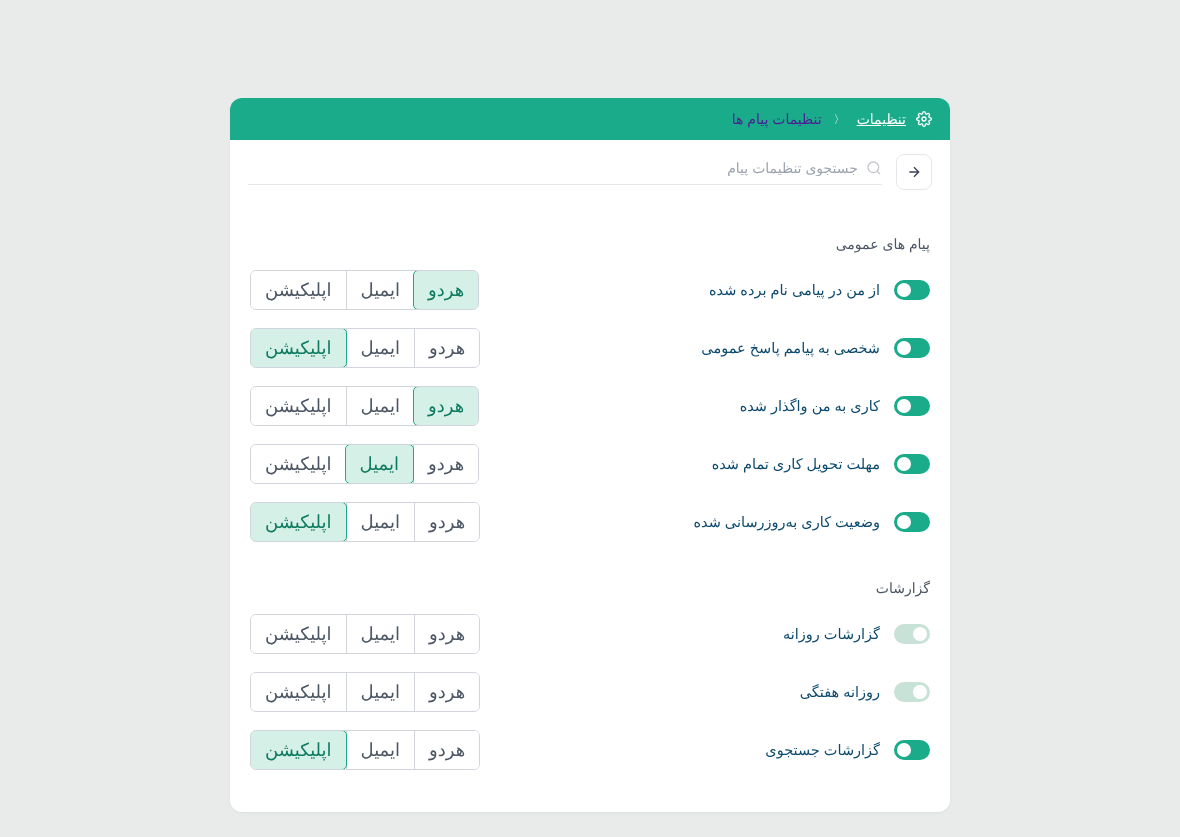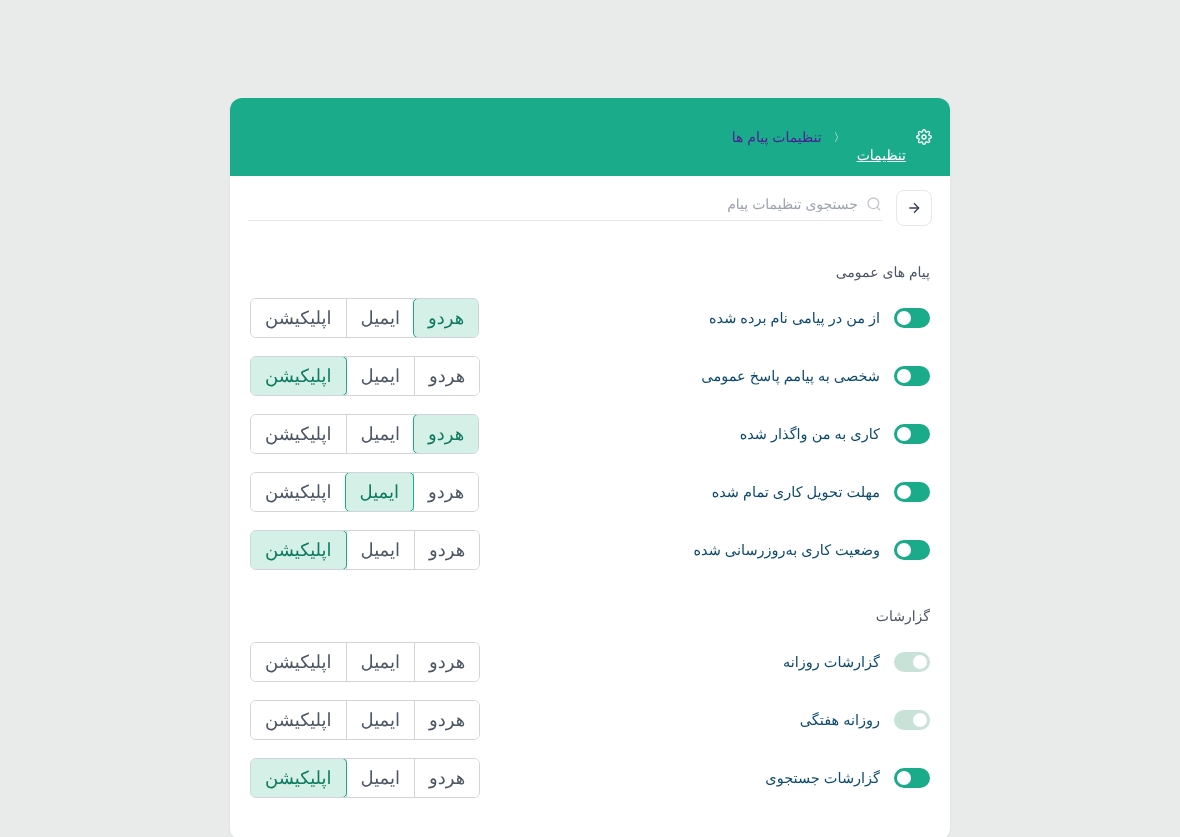--- a/index.html
+++ b/index.html
@@ -40,21 +40,20 @@
 
 .gear-icon {
   width: 16px;
   height: 16px;
 }
 
 .breadcrumb-link {
   color: #ffffff;
   text-decoration: underline;
   cursor: pointer;
-  margin-top: 36px;
 }
 
 .chevron {
   color: #ffffff;
   font-size: 11px;
   margin: 0 2px;
 }
 
 .breadcrumb-current {
   color: #4c1d95;
@@ -114,21 +113,21 @@
 }
 
 .content {
   padding: 20px 20px 24px 20px;
 }
 
 .section-title {
   font-size: 14px;
   color: #4b5563;
   margin-bottom: 18px;
-  margin-top: 8px;
+  margin-top: 16px;
   font-weight: 400;
 }
 
 .section-title.second {
   margin-top: 38px;
   text-align: right;
 }
 
 .setting-row {
   display: flex;

